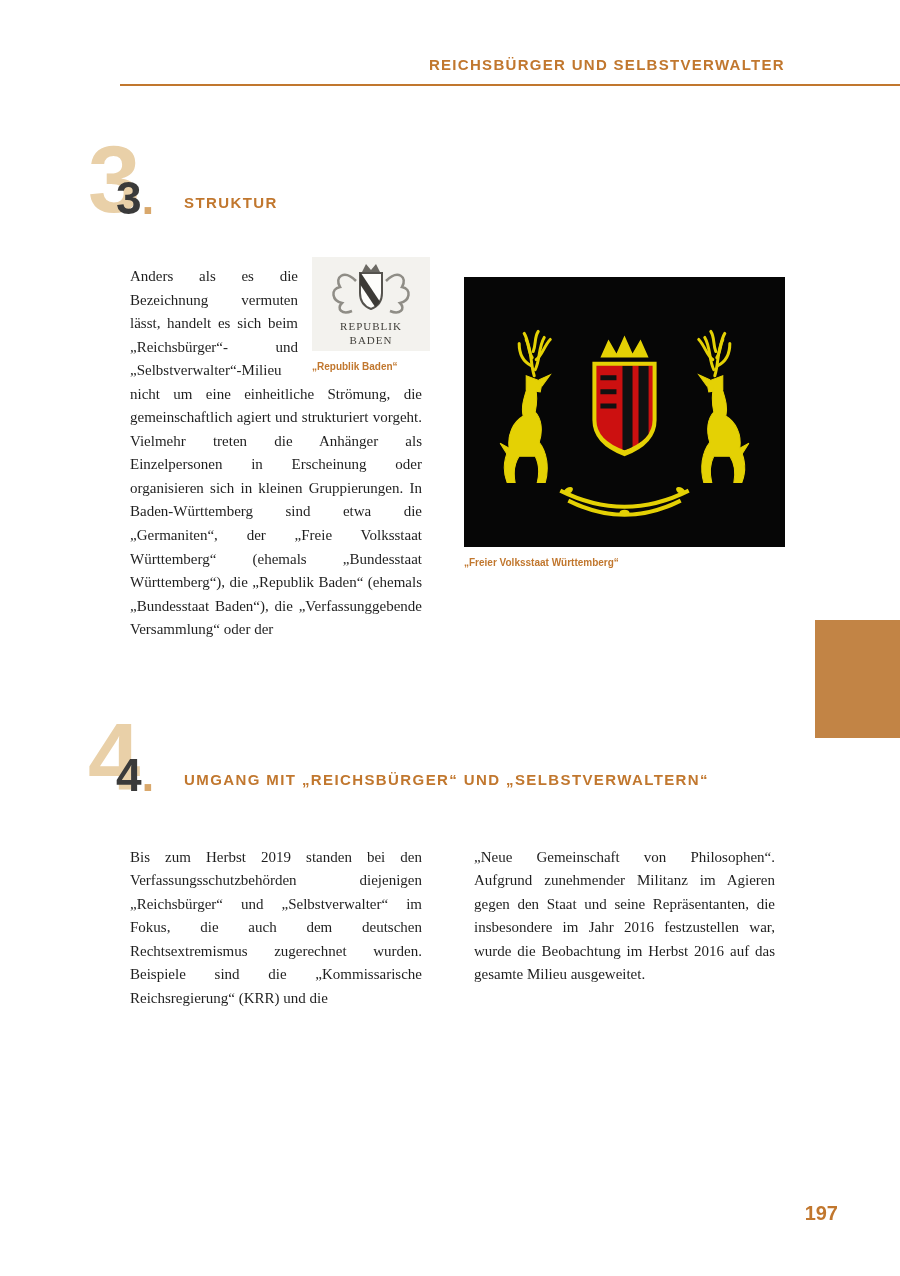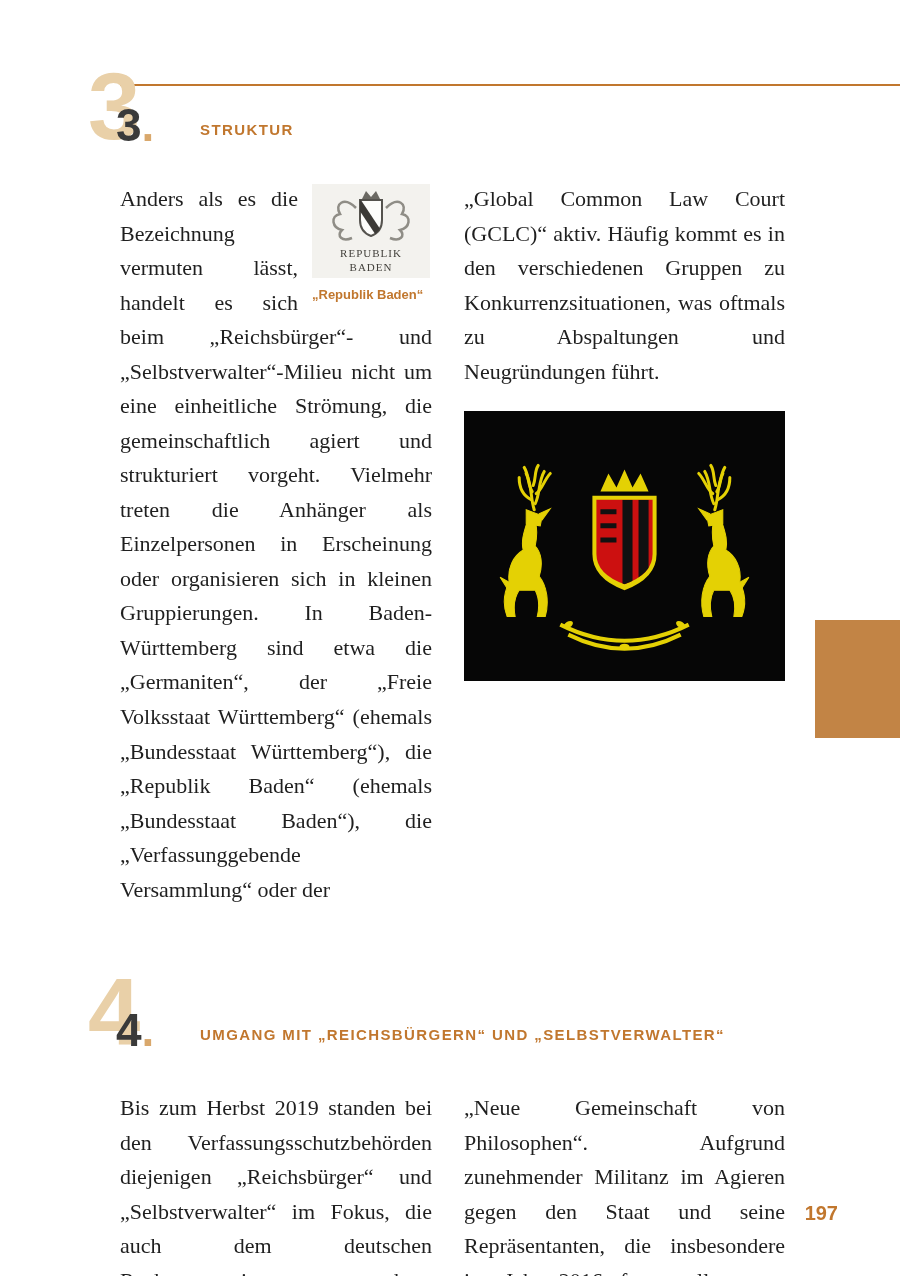--- a/index.html
+++ b/index.html
@@ -46,37 +46,37 @@
   }
   .num-dark{
     position:absolute;left:28px;bottom:-2px;
     font-family:"Liberation Sans", sans-serif;font-weight:bold;
     font-size:46px;line-height:1;color:#3a3a3a;
   }
   .num-dot{color:var(--num-dot);}
   .sec-title{
     font-family:"Liberation Sans", sans-serif;font-weight:bold;
     font-size:15px;letter-spacing:1.4px;color:var(--accent);
-    margin-left:34px;margin-bottom:8px;
+    margin-left:18px;margin-bottom:8px;
   }
 
   
   .cols{display:flex;gap:32px;margin-top:36px;}
   .col-left{width:312px;flex:0 0 auto;}
   .col-right{flex:1;}
   p.body{
-    margin:0;font-size:22px;line-height:1.57;
+    margin:10px;font-size:15px;line-height:1.57;
     text-align:justify;hyphens:auto;
   }
 
   .baden-box{float:right;width:120px;margin:2px 0 6px 14px;}
   .baden-svg{width:118px;height:94px;display:block;}
   .caption{
     font-family:"Liberation Sans", sans-serif;font-weight:bold;
-    font-size:13px;color:var(--accent);margin-top:9px;line-height:1.3;
+    font-size:10px;color:var(--accent);margin-top:9px;line-height:1.3;
   }
 
   .flag-box{margin-top:22px;}
   .flag-svg{width:100%;height:270px;display:block;}
 
   .sec3{margin-top:66px;}
   .sec4{margin-top:64px;}
   .sec4 .cols{margin-top:40px;}
 
   
@@ -90,20 +90,23 @@
     position:absolute;right:62px;top:1202px;
     font-family:"Liberation Sans", sans-serif;font-weight:bold;
     font-size:20px;color:var(--accent);
   }
 </style>
 </head>
 <body>
 
 <div class="page">
 
+  <div class="doc-header content">
+    <div class="header-title">REICHSBÜRGER UND SELBSTVERWALTER</div>
+  </div>
   <div class="header-rule"></div>
 
   <section class="sec3 content">
     <div class="sec-head">
       <div class="num-wrap">
         <span class="num-light">3</span>
         <span class="num-dark"><span>3</span><span class="num-dot">.</span></span>
       </div>
       <div class="sec-title">STRUKTUR</div>
     </div>
@@ -127,21 +130,20 @@
             <path d="M46 18 L70 54" stroke="#3c3a36" stroke-width="7" clip-path="url(#bshield)"></path>
             <text x="59" y="73" text-anchor="middle" font-size="11" font-family="Liberation Serif, serif" fill="#413f3a" letter-spacing="1">REPUBLIK</text>
             <text x="59" y="87" text-anchor="middle" font-size="11" font-family="Liberation Serif, serif" fill="#413f3a" letter-spacing="1">BADEN</text>
           </svg>
           <div class="caption">„Republik Baden“</div>
         </div>
         <p class="body">Anders als es die Bezeichnung vermuten lässt, handelt es sich beim „Reichsbürger“- und „Selbstverwalter“-Milieu nicht um eine einheitliche Strömung, die gemeinschaftlich agiert und strukturiert vorgeht. Vielmehr treten die Anhänger als Einzelpersonen in Erscheinung oder organisieren sich in kleinen Gruppierungen. In Baden-Württemberg sind etwa die „Germaniten“, der „Freie Volksstaat Württemberg“ (ehemals „Bundesstaat Württemberg“), die „Republik Baden“ (ehemals „Bundesstaat Baden“), die „Verfassunggebende Versammlung“ oder der</p>
       </div>
 
       <div class="col-right">
-        <p class="body">„Global Common Law Court (GCLC)“ aktiv. Häufig kommt es in den verschiedenen Gruppen zu Konkurrenzsituationen, was oftmals zu Abspaltungen und Neugründungen führt.</p>
         <div class="flag-box">
           <svg class="flag-svg" viewBox="0 0 320 268" preserveAspectRatio="none">
             <rect width="320" height="268" fill="#060606"></rect>
             <defs>
               <g id="stag" fill="#e4d104" stroke="#e4d104">
                 <g stroke-width="3" fill="none" stroke-linecap="round">
                   <path d="M56 46 C52 34 54 22 48 10"></path>
                   <path d="M53 36 C45 32 41 24 41 14"></path>
                   <path d="M54 28 C49 20 51 12 46 4"></path>
                   <path d="M57 40 C62 30 60 18 66 8"></path>
@@ -176,32 +178,33 @@
             <g stroke="#e4d104" fill="none" stroke-width="4">
               <path d="M96 212 Q160 244 224 212"></path>
               <path d="M104 222 Q160 250 216 222"></path>
             </g>
             <g fill="#e4d104">
               <ellipse cx="104" cy="212" rx="5" ry="3" transform="rotate(-30 104 212)"></ellipse>
               <ellipse cx="216" cy="212" rx="5" ry="3" transform="rotate(30 216 212)"></ellipse>
               <ellipse cx="160" cy="234" rx="5" ry="3"></ellipse>
             </g>
           </svg>
+          <div class="caption">„Freier Volksstaat Württemberg“</div>
         </div>
       </div>
     </div>
   </section>
 
   <section class="sec4 content">
     <div class="sec-head">
       <div class="num-wrap">
         <span class="num-light">4</span>
         <span class="num-dark"><span>4</span><span class="num-dot">.</span></span>
       </div>
-      <div class="sec-title">UMGANG MIT „REICHSBÜRGERN“ UND „SELBSTVERWALTER“</div>
+      <div class="sec-title">UMGANG MIT „REICHSBÜRGER“ UND „SELBSTVERWALTERN“</div>
     </div>
 
     <div class="cols">
       <div class="col-left">
         <p class="body">Bis zum Herbst 2019 standen bei den Verfassungsschutzbehörden diejenigen „Reichsbürger“ und „Selbstverwalter“ im Fokus, die auch dem deutschen Rechtsextremismus zugerechnet wurden. Beispiele sind die „Kommissarische Reichsregierung“ (KRR) und die</p>
       </div>
       <div class="col-right">
         <p class="body">„Neue Gemeinschaft von Philosophen“. Aufgrund zunehmender Militanz im Agieren gegen den Staat und seine Repräsentanten, die insbesondere im Jahr 2016 festzustellen war, wurde die Beobachtung im Herbst 2016 auf das gesamte Milieu ausgeweitet.</p>
       </div>
     </div>

